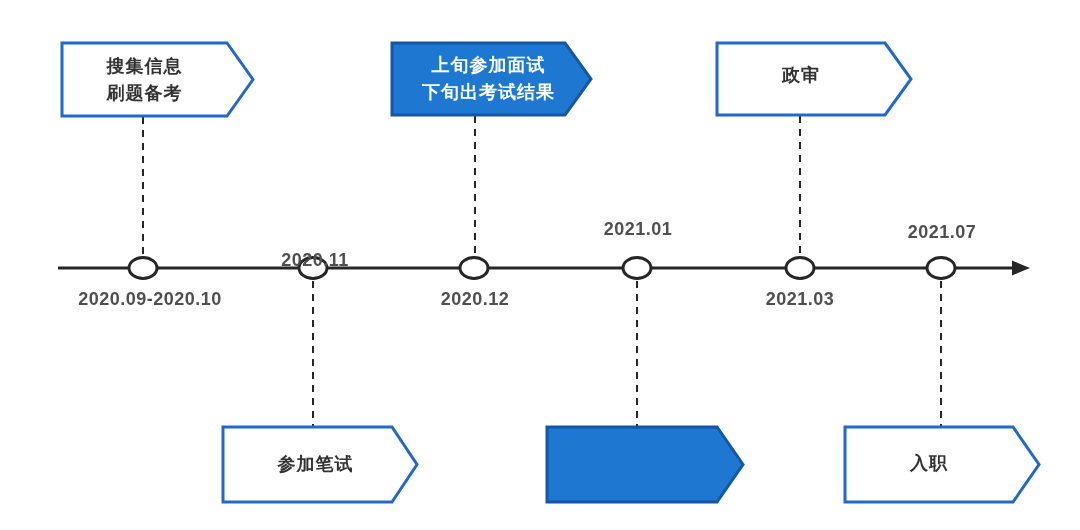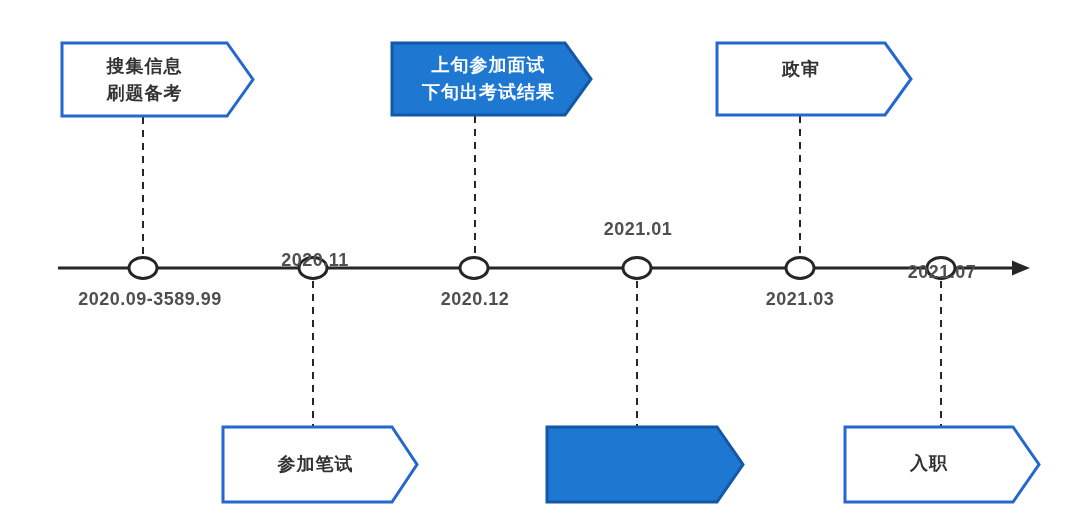--- a/index.html
+++ b/index.html
@@ -88,33 +88,33 @@
   <div class="banner-text dark" style="left:62px; top:43px; width:165px; height:73px;align-items:center;">
     <span>搜集信息</span>
     <span>刷题备考</span>
   </div>
 
   <div class="banner-text light" style="left:392px; top:43px; width:173px; height:72px;padding-left:20px;">
     <span>上旬参加面试</span>
     <span>下旬出考试结果</span>
   </div>
 
-  <div class="banner-text dark" style="left:717px; top:37px; width:168px; height:64px;">
+  <div class="banner-text dark" style="left:717px; top:43px; width:168px; height:64px;">
     <span>政审</span>
   </div>
 
   <div class="banner-text dark" style="left:223px; top:427px; width:169px; height:75px;padding-left:16px;">
     <span>参加笔试</span>
   </div>
 
 
   <div class="banner-text dark" style="left:845px; top:427px; width:168px; height:73px;">
     <span>入职</span>
   </div>
 
-  <div class="date-label" style="left:150px; top:289px;">2020.09-3589.99</div>
+  <div class="date-label" style="left:150px; top:289px;">2020.09-2020.10</div>
   <div class="date-label" style="left:315px; top:222px;margin-top:28px;">2020.11</div>
   <div class="date-label" style="left:475px; top:289px;">2020.12</div>
   <div class="date-label" style="left:638px; top:219px;">2021.01</div>
   <div class="date-label" style="left:800px; top:289px;">2021.03</div>
-  <div class="date-label" style="left:942px; top:222px;margin-top:40px;">2021.07</div>
+  <div class="date-label" style="left:942px; top:222px;">2021.07</div>
 
 </div>
 
 </body></html>

